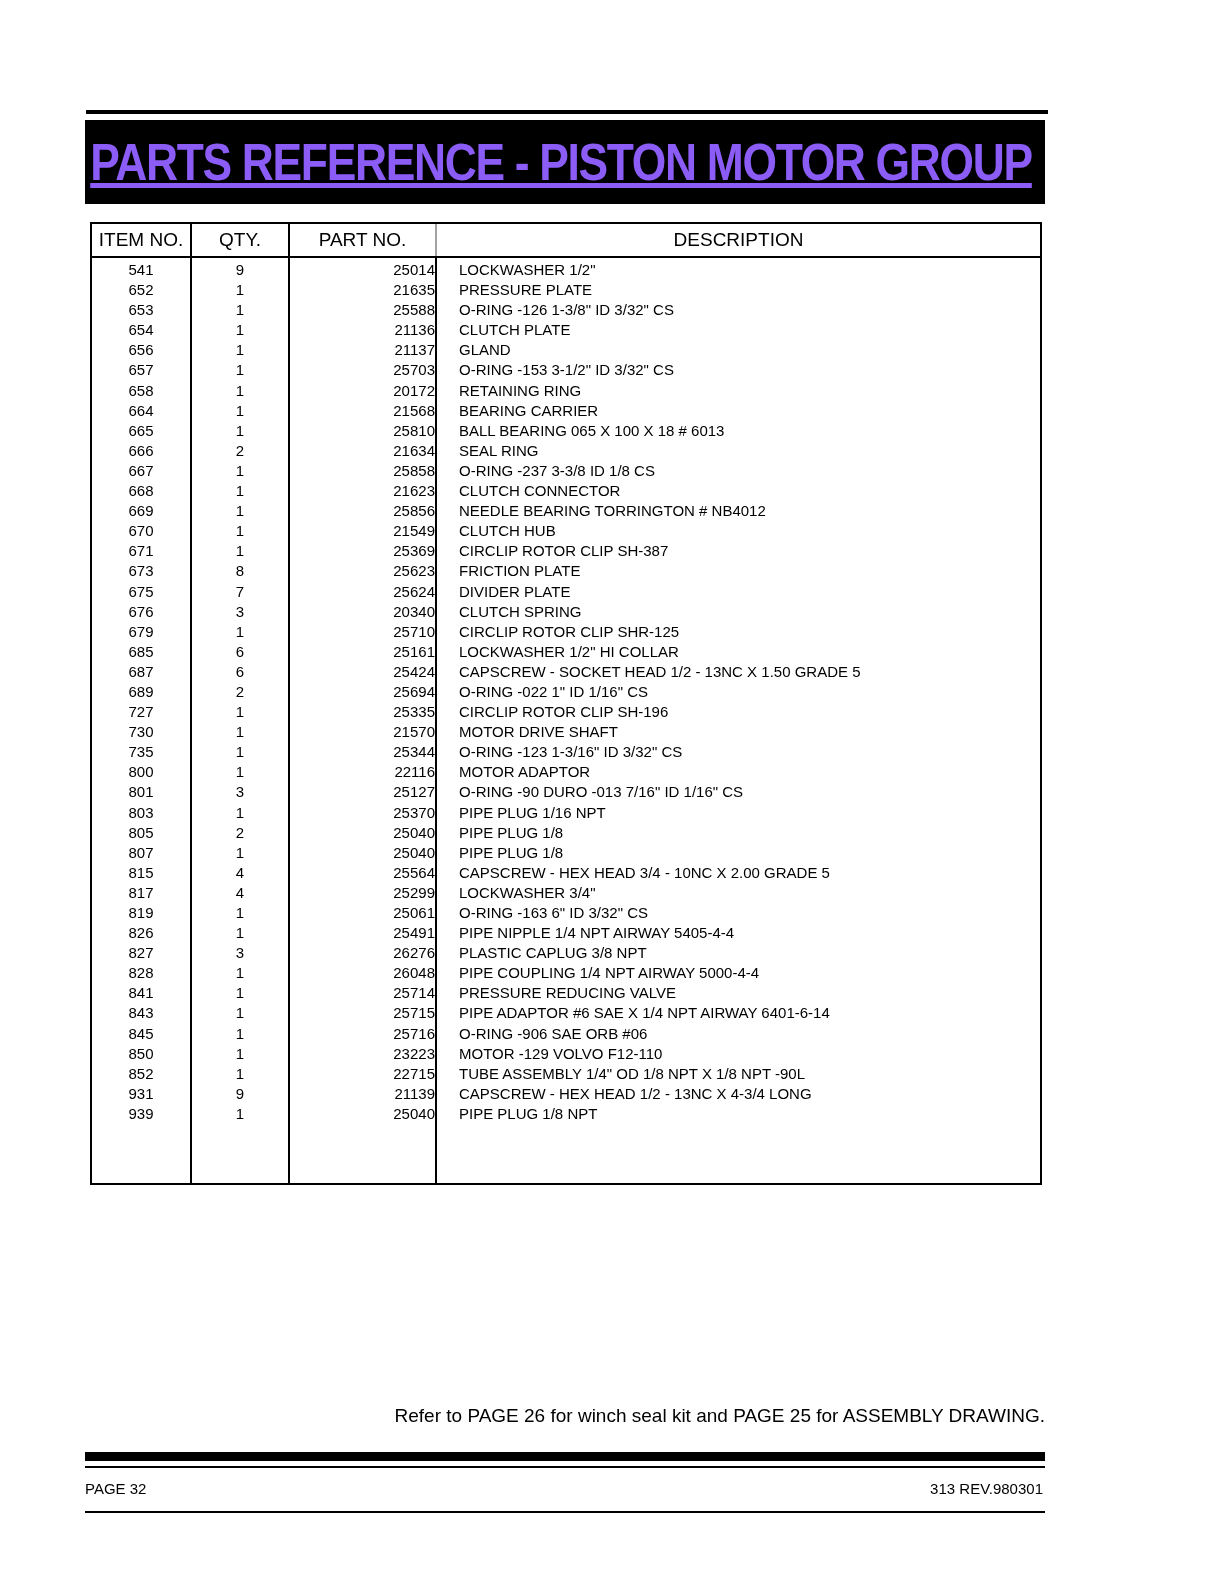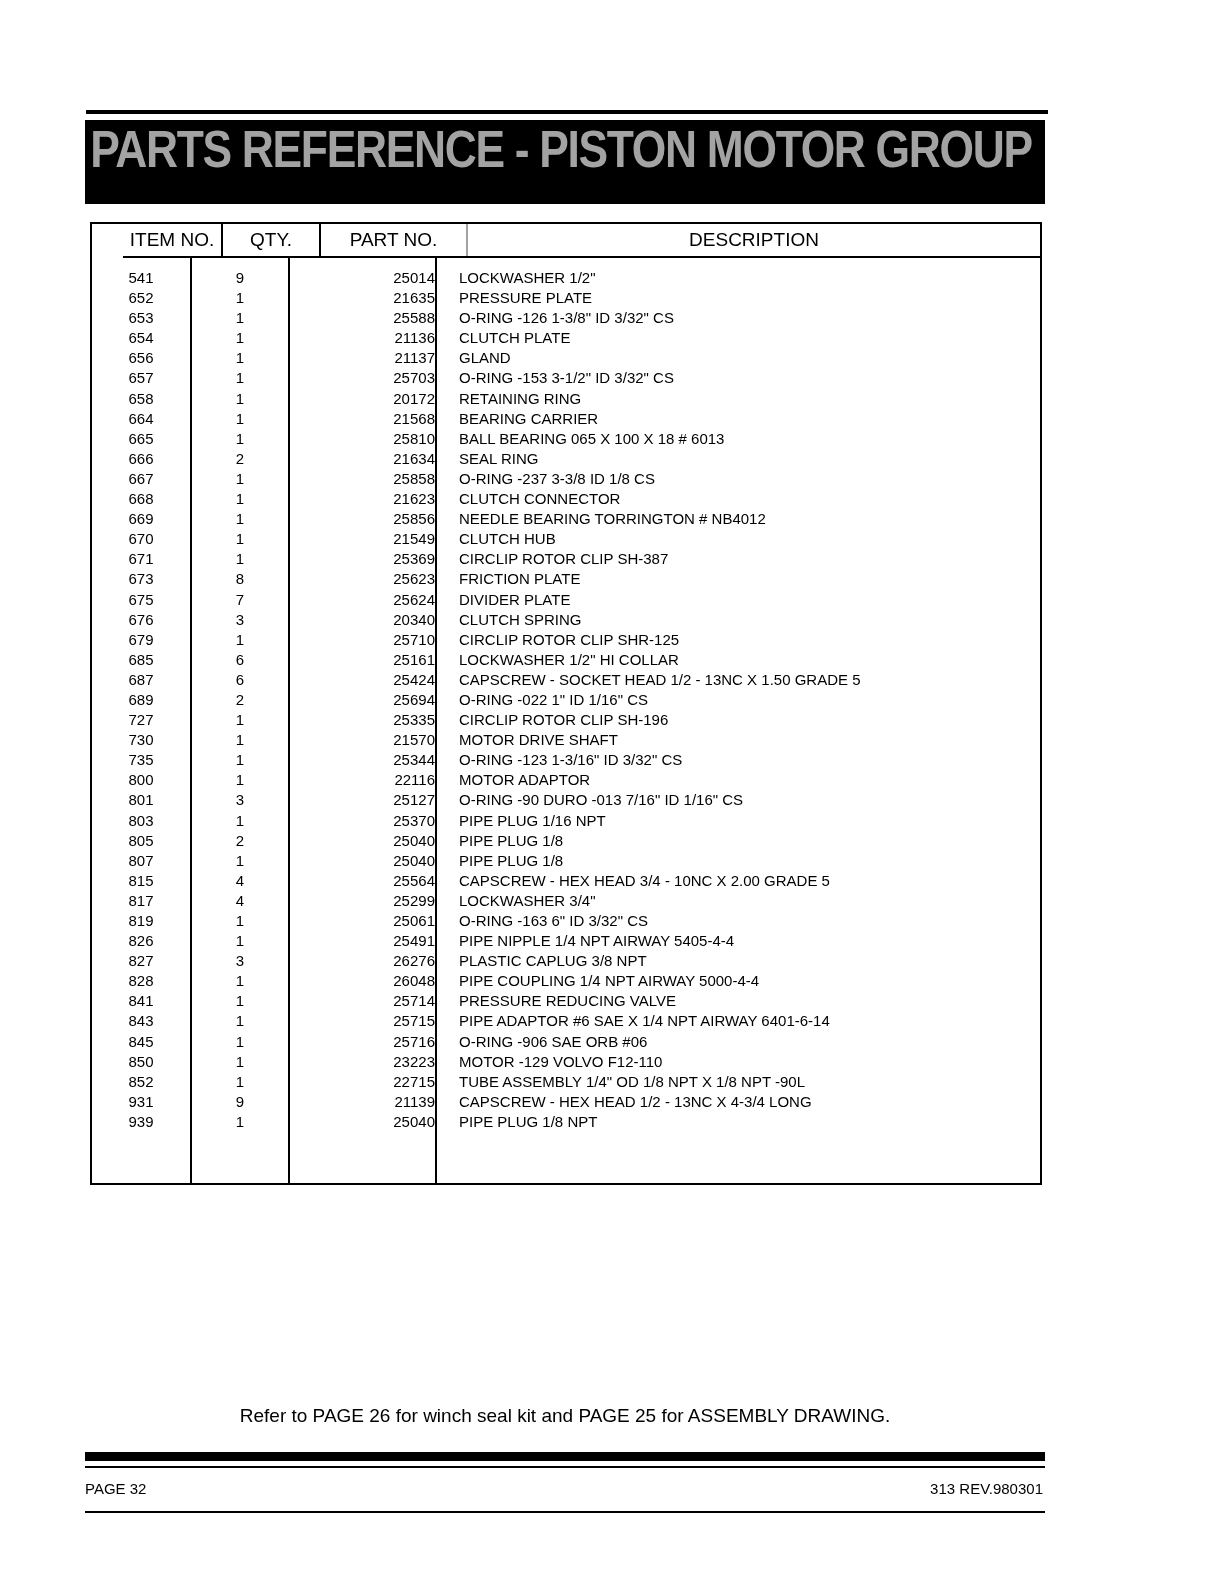--- a/index.html
+++ b/index.html
@@ -18,24 +18,25 @@
     position: absolute;
     left: 86px; top: 110px;
     width: 962px; height: 4px;
     background: #000;
   }
   .title-banner {
     position: absolute;
     left: 85px; top: 120px;
     width: 960px; height: 84px;
     background: #000;
-    color: #a3a3a3;
-    display: flex;
-    align-items: flex-start;
+    color: #8b5cf6;
+    display: flex;
+    align-items: center;
     overflow: hidden;
+    text-decoration: underline;
   }
   .title-banner .banner-text {
     font-size: 51px;
     font-weight: 700;
     letter-spacing: -1.5px;
     white-space: nowrap;
     transform: scaleX(0.87);
     transform-origin: 0 50%;
     padding-left: 6px;
   }
@@ -46,53 +47,52 @@
     border: 2px solid #000;
     display: flex;
     flex-direction: column;
     background: #fff;
   }
   .t-header {
     display: flex;
     height: 34px;
     border-bottom: 2px solid #000;
     font-size: 19px;
-    margin-left: 31px;
   }
   .hcell {
     display: flex;
     align-items: center;
     justify-content: center;
     height: 100%;
   }
   .h0 { width: 100px; border-right: 2px solid #000; }
   .h1 { width: 98px;  border-right: 2px solid #000; }
   .h2 { width: 147px; border-right: 2px solid #a3a3a3; }
   .h3 { flex: 1; }
   .t-body {
     flex: 1;
     display: flex;
     overflow: hidden;
   }
-  .bcol { padding-top: 10px; }
+  .bcol { padding-top: 2px; }
   .bcol0 { width: 100px; border-right: 2px solid #000; text-align: center; }
   .bcol1 { width: 98px;  border-right: 2px solid #000; text-align: center; }
   .bcol2 { width: 147px; border-right: 2px solid #000; text-align: right; }
   .bcol3 { flex: 1; padding-left: 22px; text-align: left; }
   .bcell {
     height: 20.1px;
     line-height: 20.1px;
     font-size: 15px;
     white-space: nowrap;
   }
   .ref-note {
     position: absolute;
     left: 85px; top: 1405px;
     width: 960px;
-    text-align: center;
+    text-align: right;
     font-size: 19px;
   }
   .bar-thick {
     position: absolute;
     left: 85px; top: 1452px;
     width: 960px; height: 9px;
     background: #000;
   }
   .bar-thin {
     position: absolute;

